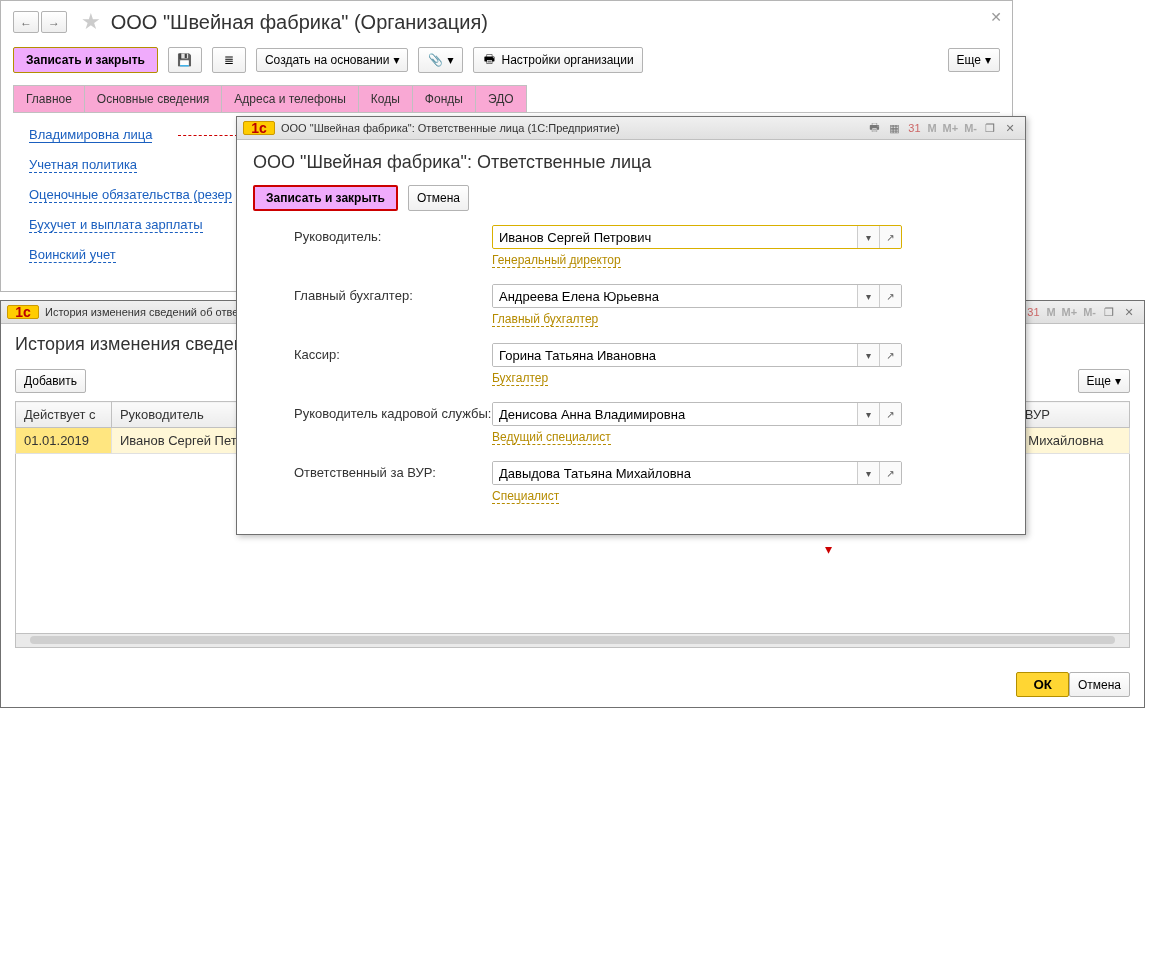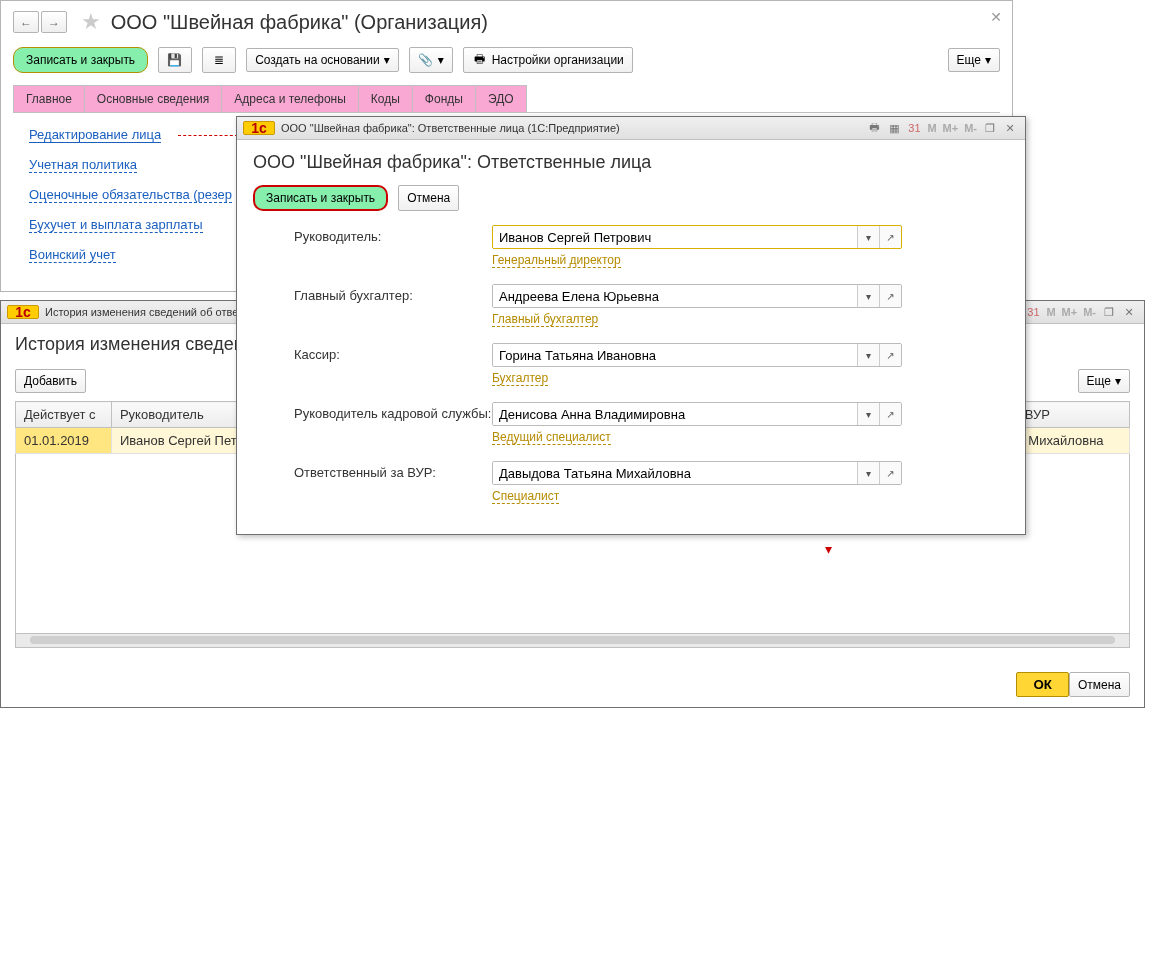--- a/index.html
+++ b/index.html
@@ -36,26 +36,26 @@
   .close-x {
     position: absolute; top: 8px; right: 10px;
     font-size: 14px; color: #999; cursor: default;
   }
   .toolbar-row {
     display:flex; align-items:center;
     padding: 8px 12px 12px 12px;
     gap: 10px;
   }
   .btn-yellow {
-    background: #86efac;
+    background: #f0abfc;
     border: 1px solid #b38f00;
     padding: 5px 12px;
-    font-weight: normal;
+    font-weight: bold;
     font-size: 12px;
-    border-radius:10px;
+    border-radius:2px;
   }
   .btn-yellow.hl { border:2px solid #c00; padding:4px 11px; }
   .btn-plain {
     background: linear-gradient(#fff,#f0f0f0);
     border:1px solid #b3b3b3;
     padding:4px 8px;
     font-size:12px;
     border-radius:2px;
     display:inline-flex;align-items:center;gap:4px;
   }
@@ -240,21 +240,21 @@
     <div class="tab">Главное</div>
     <div class="tab">Основные сведения</div>
     <div class="tab">Адреса и телефоны</div>
     <div class="tab">Коды</div>
     <div class="tab">Фонды</div>
     <div class="tab">ЭДО</div>
   </div>
 
   <div class="tab-body">
     <div class="link-list">
-      <a href="#" class="solid">Редактирование лица</a>
+      <a href="#" class="solid">Владимировна лица</a>
       <a href="#">Учетная политика</a>
       <a href="#">Оценочные обязательства (резер</a>
       <a href="#">Бухучет и выплата зарплаты</a>
       <a href="#">Воинский учет</a>
     </div>
     <div class="red-dash">
         <span style="position:absolute;right:-8px;top:-8px;color:#c00;">▸</span>
       </div>
 
     <div class="dialog">

